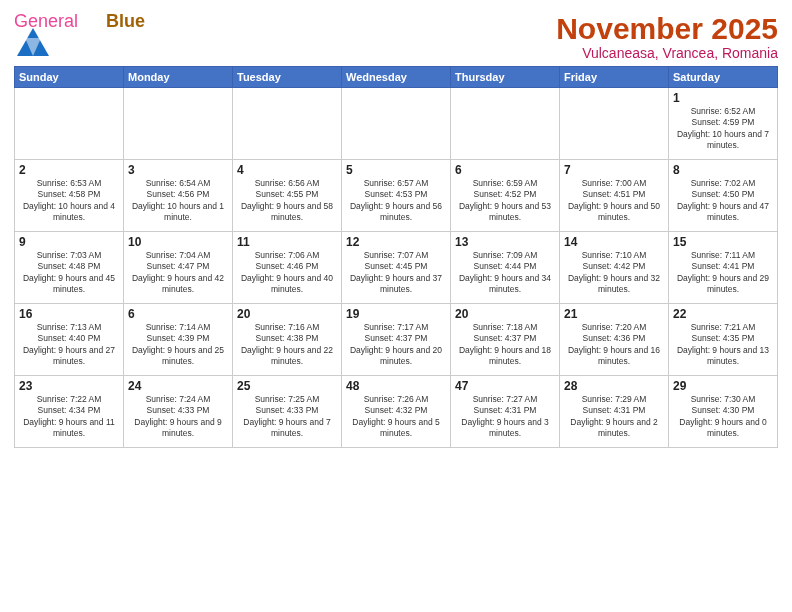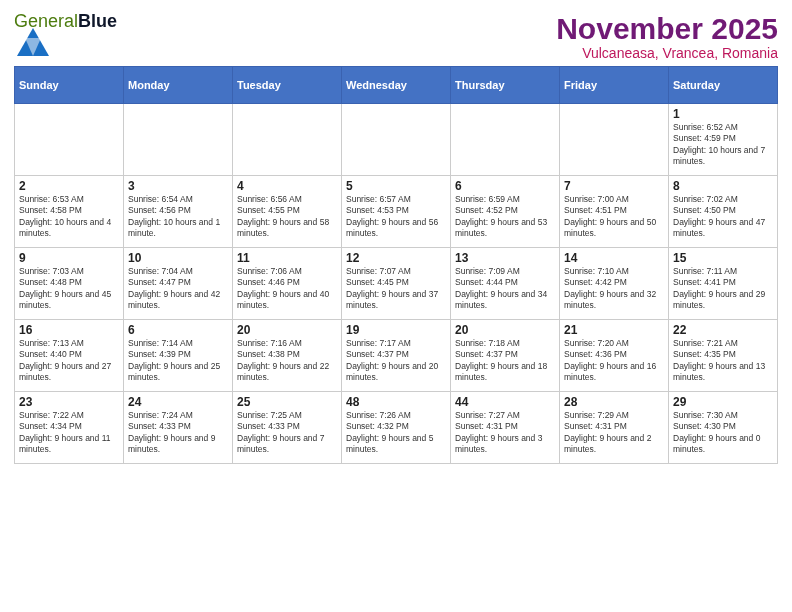--- a/index.html
+++ b/index.html
@@ -24,58 +24,59 @@
     .logo-area {
       display: flex;
       align-items: center;
     }
     .logo-text {
       font-size: 18px;
       color: #555;
       line-height: 1;
     }
     .logo-text span.general {
-      color: #4d7c0f;
+      color: #ec4899;
       font-weight: normal;
     }
     .logo-text span.blue {
-      color: #0f172a;
-      font-weight: bold;
+      color: #a16207;
+      font-weight: bold;
+      margin-left: 28px;
     }
     .logo-icon {
       width: 32px;
       height: 28px;
       margin-left: 3px;
       position: relative;
       top: -2px;
     }
     .title-area {
       text-align: right;
     }
     .month-title {
       font-size: 30px;
       font-weight: bold;
-      color: #701a75;
+      color: #c2410c;
       line-height: 1.1;
     }
     .location {
       font-size: 14px;
       color: #be185d;
     }
     .calendar {
       width: 100%;
       border-collapse: collapse;
       border: 1px solid #ccc;
     }
     .calendar th {
       background-color: #4472c4;
       color: #fff;
       font-size: 11px;
       font-weight: bold;
-      padding: 12px 4px;
+      padding: 4px 4px;
       text-align: left;
       border: 1px solid #3a62b0;
     }
     .calendar td {
       border: 1px solid #ccc;
       vertical-align: top;
       padding: 3px 4px;
       font-size: 9px;
       color: #333;
       width: calc(100% / 7);
@@ -88,20 +89,21 @@
       font-size: 12px;
       font-weight: bold;
       color: #222;
       display: block;
       margin-bottom: 1px;
     }
     .day-info {
       font-size: 8.5px;
       color: #333;
       line-height: 1.35;
+      text-align: center;
     }
     .last-row td {
       height: 60px;
     }
   </style>
 </head>
 <body>
 
 <div class="page">
   <div class="header-row">
@@ -248,21 +250,21 @@
           </td>
           <td>
             <span class="day-number">25</span>
             <div class="day-info">Sunrise: 7:25 AM<br>Sunset: 4:33 PM<br>Daylight: 9 hours and 7 minutes.</div>
           </td>
           <td>
             <span class="day-number">48</span>
             <div class="day-info">Sunrise: 7:26 AM<br>Sunset: 4:32 PM<br>Daylight: 9 hours and 5 minutes.</div>
           </td>
           <td>
-            <span class="day-number">44</span>
+            <span class="day-number">47</span>
             <div class="day-info">Sunrise: 7:27 AM<br>Sunset: 4:31 PM<br>Daylight: 9 hours and 3 minutes.</div>
           </td>
           <td>
             <span class="day-number">28</span>
             <div class="day-info">Sunrise: 7:29 AM<br>Sunset: 4:31 PM<br>Daylight: 9 hours and 2 minutes.</div>
           </td>
           <td>
             <span class="day-number">29</span>
             <div class="day-info">Sunrise: 7:30 AM<br>Sunset: 4:30 PM<br>Daylight: 9 hours and 0 minutes.</div>
           </td>

